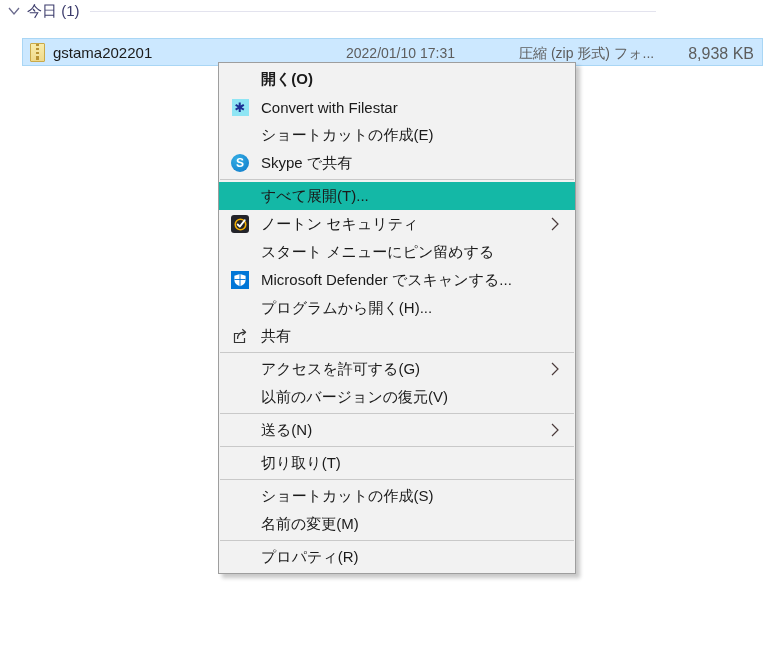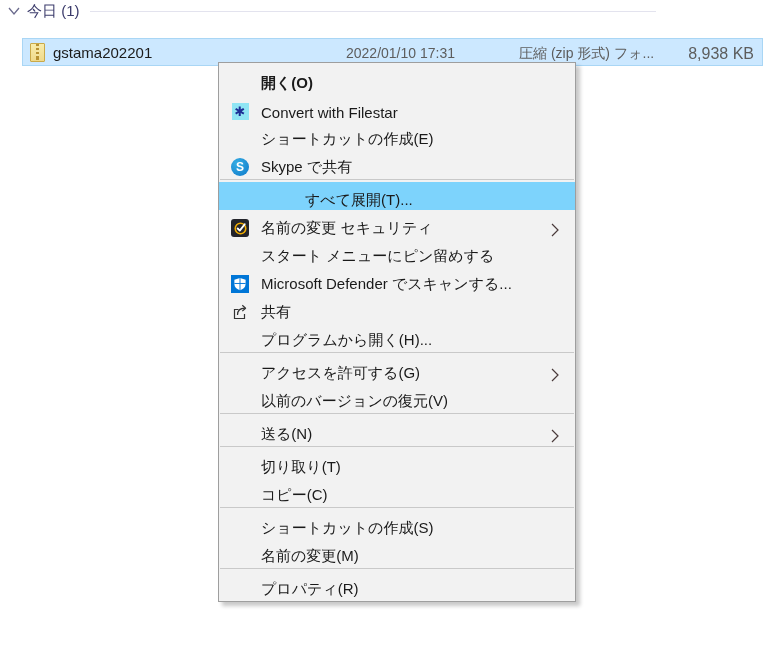--- a/index.html
+++ b/index.html
@@ -23,22 +23,22 @@
               background: #b89232; }
   .file-name { position: absolute; left: 30px; top: 5px; font-size: 15px; color: #1b1b1b; white-space: nowrap; }
   .file-date { position: absolute; left: 323px; top: 6px; font-size: 14px; color: #5d5d5d; white-space: nowrap; }
   .file-type { position: absolute; left: 496px; top: 6px; font-size: 14px; color: #5d5d5d; white-space: nowrap; }
   .file-size { position: absolute; right: 8px; top: 6px; font-size: 16px; color: #5d5d5d; white-space: nowrap; text-align: right; }
 
   
   .context-menu { position: absolute; left: 218px; top: 62px; width: 358px;
                   background: #f2f2f2; border: 1px solid #9e9e9e;
                   box-shadow: 4px 4px 4px rgba(0,0,0,0.22); padding: 2px 0; z-index: 10; }
-  .menu-item { position: relative; height: 28px; display: flex; align-items: flex-end; cursor: default; }
-  .menu-item.hl { background: #7dd3fc; gap: 44px; }
+  .menu-item { position: relative; height: 28px; display: flex; align-items: center; cursor: default; }
+  .menu-item.hl { background: #14b8a6; }
   .menu-item.bold .mi-label { font-weight: bold; }
   .mi-icon { width: 20px; height: 20px; margin-left: 11px; flex: 0 0 20px;
              display: flex; align-items: center; justify-content: center; }
   .mi-label { margin-left: 11px; font-size: 15px; color: #1a1a1a; white-space: nowrap; flex: 1 1 auto; }
   .mi-arrow { width: 10px; height: 16px; margin-right: 14px; flex: 0 0 10px; display: flex; align-items: center; }
   .menu-sep { height: 1px; background: #c9c9c9; margin: 2px 1px; }
 
   
   .ic-filestar { width: 17px; height: 17px; background: #8fe5f4; display: flex; align-items: center;
                  justify-content: center; font-size: 13px; font-weight: bold; color: #1c2f95; line-height: 1; }
@@ -101,21 +101,21 @@
     </div>
     <div class="menu-item">
       <span class="mi-icon">
         <span class="ic-norton">
           <svg width="15" height="15" viewBox="0 0 16 16">
             <circle cx="8" cy="8" r="5.6" fill="none" stroke="#f0ac00" stroke-width="1.7"></circle>
             <polyline points="5,8 7.2,10.2 12.5,3.5" fill="none" stroke="#ffffff" stroke-width="2" stroke-linecap="round" stroke-linejoin="round"></polyline>
           </svg>
         </span>
       </span>
-      <span class="mi-label">名前の変更 セキュリティ</span>
+      <span class="mi-label">ノートン セキュリティ</span>
       <span class="mi-arrow">
         <svg width="8" height="14" viewBox="0 0 8 14">
           <polyline points="1,1 7,7 1,13" fill="none" stroke="#4a3a3a" stroke-width="1.2"></polyline>
         </svg>
       </span>
     </div>
     <div class="menu-item">
       <span class="mi-icon"></span>
       <span class="mi-label">スタート メニューにピン留めする</span>
     </div>
@@ -125,32 +125,32 @@
           <svg width="14" height="14" viewBox="0 0 16 16">
             <path d="M8 1 L14.4 3.2 V8 C14.4 11.6 11.6 14 8 15.2 C4.4 14 1.6 11.6 1.6 8 V3.2 Z" fill="#ffffff"></path>
             <line x1="8" y1="1" x2="8" y2="15.2" stroke="#0076d7" stroke-width="1.1"></line>
             <line x1="1.6" y1="7.4" x2="14.4" y2="7.4" stroke="#0076d7" stroke-width="1.1"></line>
           </svg>
         </span>
       </span>
       <span class="mi-label">Microsoft Defender でスキャンする...</span>
     </div>
     <div class="menu-item">
+      <span class="mi-icon"></span>
+      <span class="mi-label">プログラムから開く(H)...</span>
+    </div>
+    <div class="menu-item">
       <span class="mi-icon">
         <svg width="18" height="18" viewBox="0 0 18 18">
           <path d="M13.5 11 v4.5 H3.5 V6.5 h4" fill="none" stroke="#333333" stroke-width="1.2"></path>
           <path d="M6.5 12 C6.5 7.5 9.5 5.2 14 5.2" fill="none" stroke="#333333" stroke-width="1.2"></path>
           <polyline points="11.3,2.3 14.6,5.2 11.3,8.1" fill="none" stroke="#333333" stroke-width="1.2" stroke-linejoin="round"></polyline>
         </svg>
       </span>
       <span class="mi-label">共有</span>
-    </div>
-    <div class="menu-item">
-      <span class="mi-icon"></span>
-      <span class="mi-label">プログラムから開く(H)...</span>
     </div>
     <div class="menu-sep"></div>
     <div class="menu-item">
       <span class="mi-icon"></span>
       <span class="mi-label">アクセスを許可する(G)</span>
       <span class="mi-arrow">
         <svg width="8" height="14" viewBox="0 0 8 14">
           <polyline points="1,1 7,7 1,13" fill="none" stroke="#4a3a3a" stroke-width="1.2"></polyline>
         </svg>
       </span>
@@ -167,24 +167,20 @@
         <svg width="8" height="14" viewBox="0 0 8 14">
           <polyline points="1,1 7,7 1,13" fill="none" stroke="#4a3a3a" stroke-width="1.2"></polyline>
         </svg>
       </span>
     </div>
     <div class="menu-sep"></div>
     <div class="menu-item">
       <span class="mi-icon"></span>
       <span class="mi-label">切り取り(T)</span>
     </div>
-    <div class="menu-item">
-      <span class="mi-icon"></span>
-      <span class="mi-label">コピー(C)</span>
-    </div>
     <div class="menu-sep"></div>
     <div class="menu-item">
       <span class="mi-icon"></span>
       <span class="mi-label">ショートカットの作成(S)</span>
     </div>
     <div class="menu-item">
       <span class="mi-icon"></span>
       <span class="mi-label">名前の変更(M)</span>
     </div>
     <div class="menu-sep"></div>

